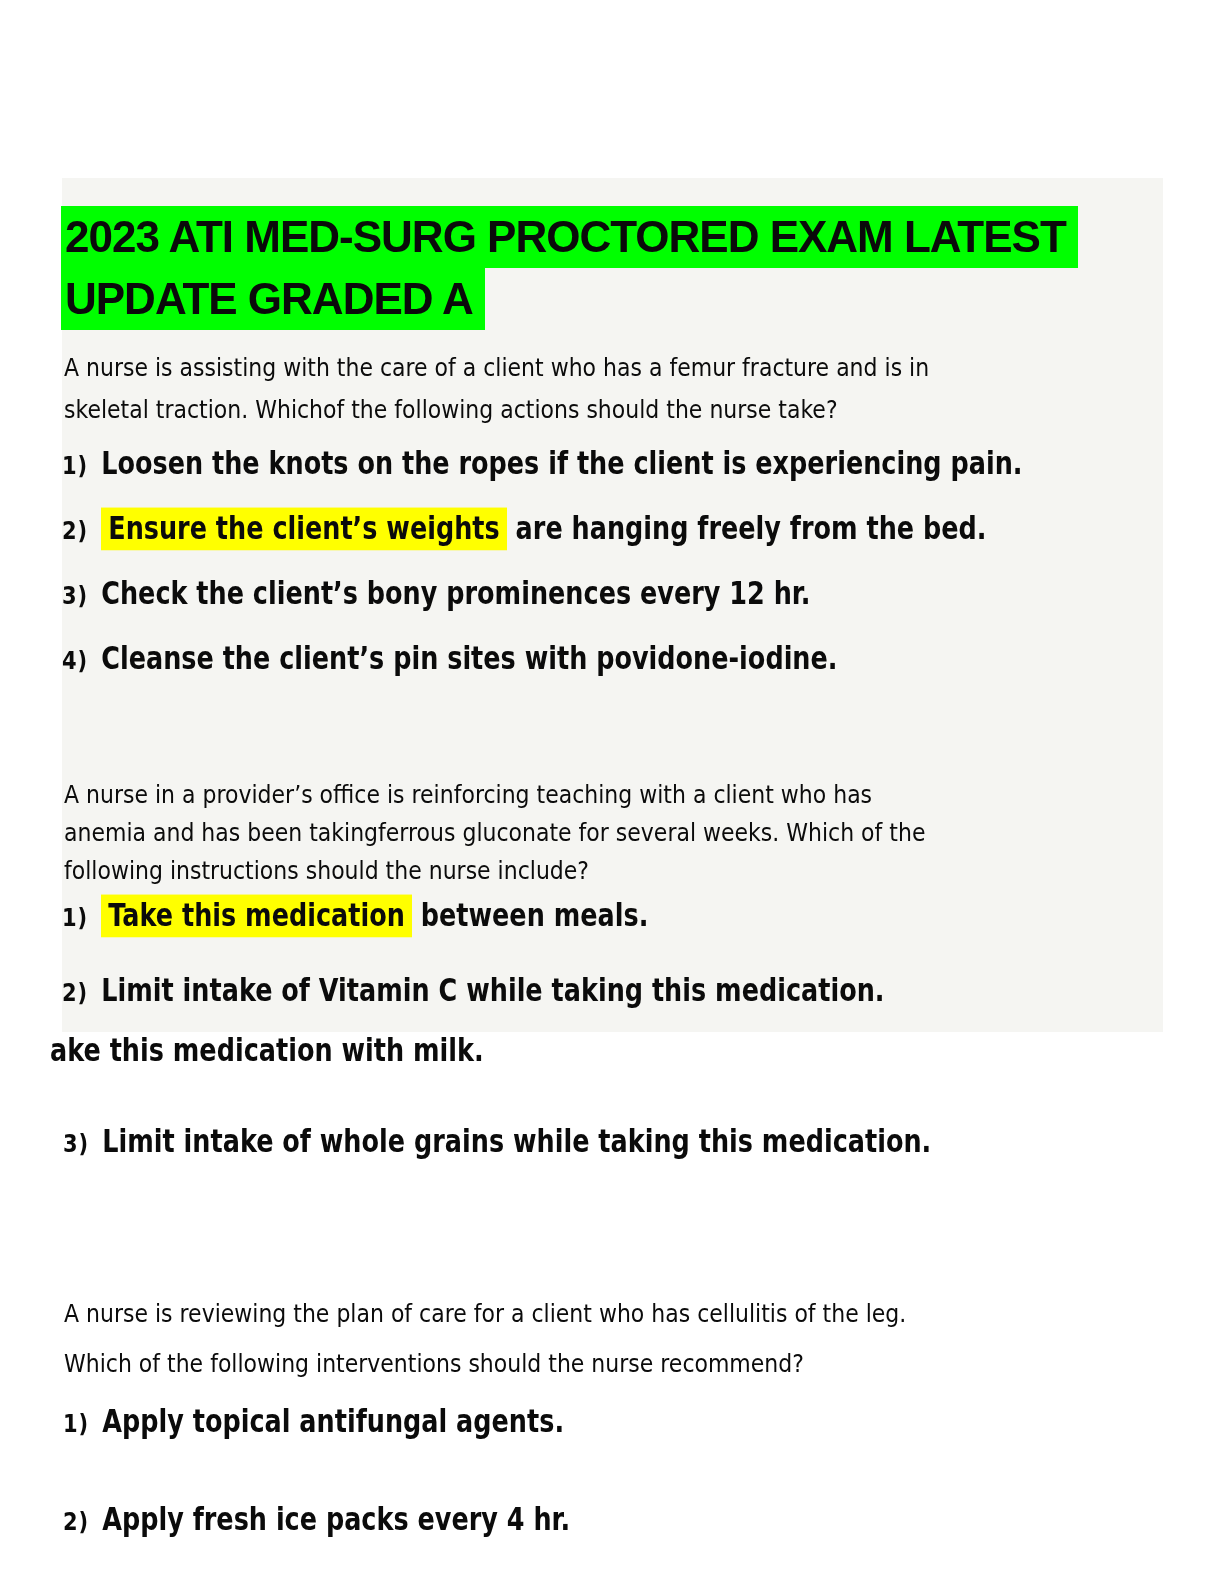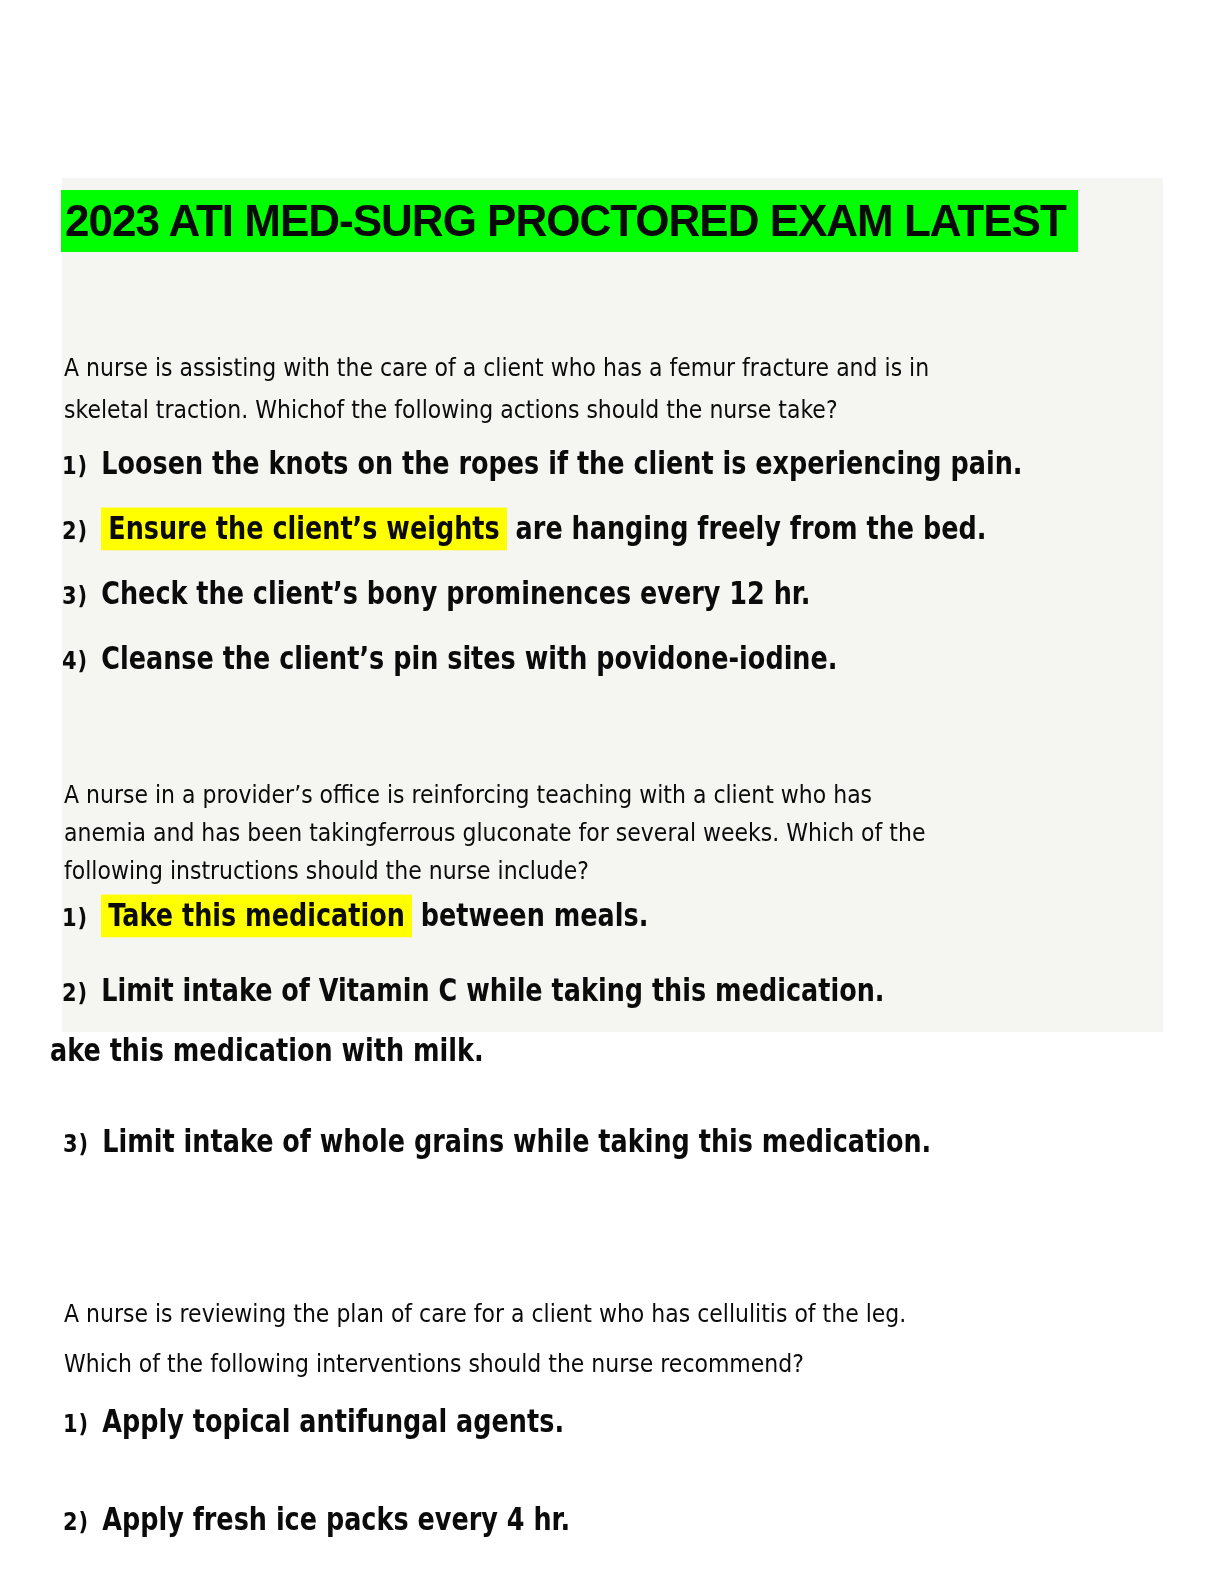--- a/index.html
+++ b/index.html
@@ -6,21 +6,21 @@
   .page {
     position:relative; width:1224px; height:1584px; background:#ffffff;
     font-family:"DejaVu Sans", sans-serif; color:#0b0b0b; overflow:hidden;
   }
   .panel {
     position:absolute; left:62px; top:178px; width:1101px; height:854px;
     background:#f5f5f2;
   }
   
   .title {
-    position:absolute; left:61px; top:190px; margin:0;
+    position:absolute; left:61px; top:206px; margin:0;
     font-family:"Liberation Sans", sans-serif; font-weight:900;
     font-size:44px; letter-spacing:-1px; line-height:59px; color:#0a0a0a;
   }
   .title-line {
     display:table; background:#00ff00; padding:1px 12px 2px 4px;
     white-space:nowrap;
   }
   
   .stem {
     position:absolute; left:64px; margin:0; font-size:22px; font-weight:500;
@@ -47,20 +47,21 @@
 </style>
 </head>
 <body>
 
 <div class="page">
 
   <div class="panel"></div>
 
   <h1 class="title">
     <span class="title-line">2023 ATI MED-SURG PROCTORED EXAM LATEST</span>
+    <span class="title-line">UPDATE GRADED A</span>
   </h1>
 
   <div class="stem stem-q1">
     <div class="stem-line">A nurse is assisting with the care of a client who has a femur fracture and is in</div>
     <div class="stem-line">skeletal traction. Whichof the following actions should the nurse take?</div>
   </div>
 
   <div class="opt" style="top:445px">
     <span class="num">1)</span>
     <span class="otext">Loosen the knots on the ropes if the client is experiencing pain.</span>

